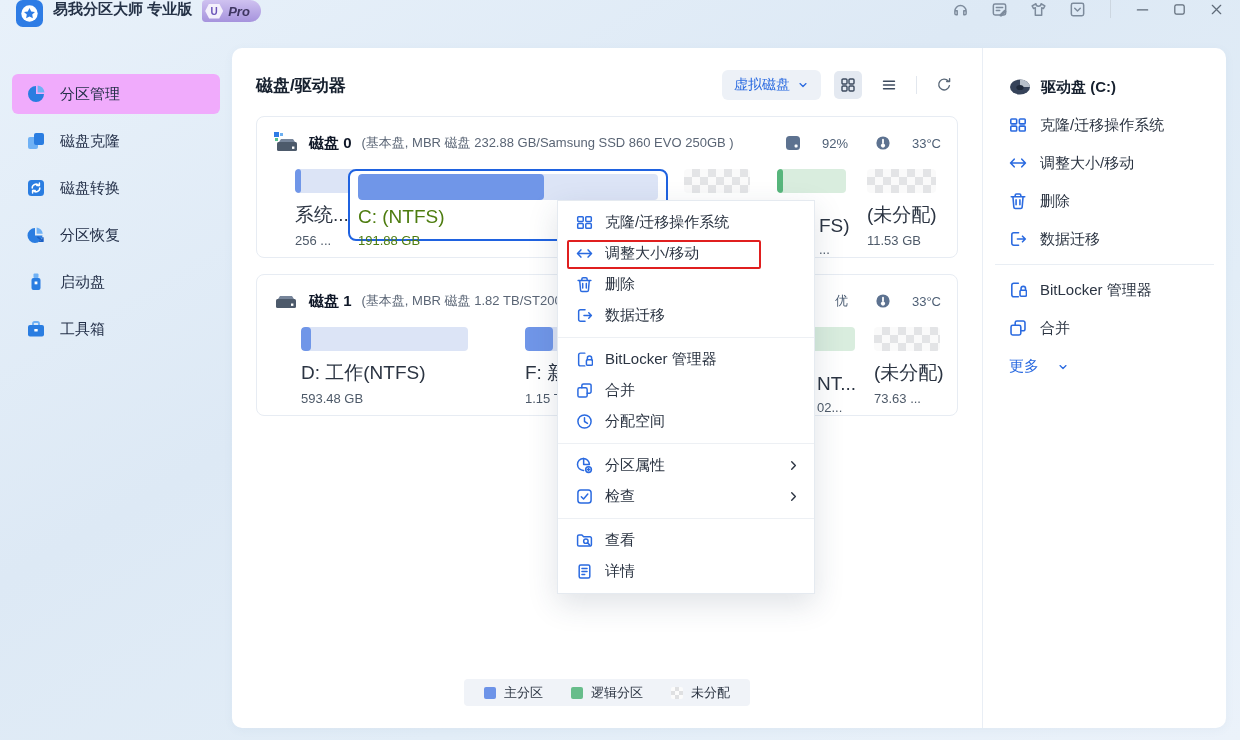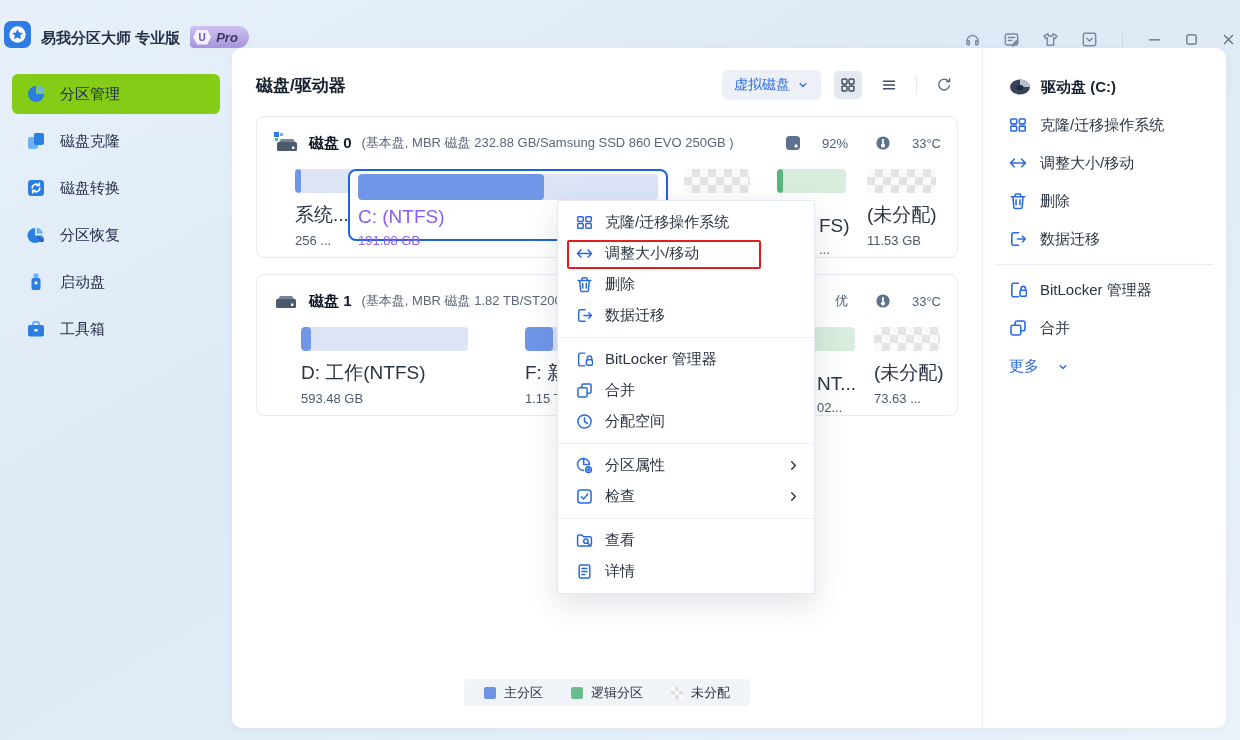--- a/index.html
+++ b/index.html
@@ -4,38 +4,38 @@
 <style>
   html,body{margin:0;padding:0}
   body{
     width:1240px;height:740px;position:relative;overflow:hidden;
     font-family:"Liberation Sans","DejaVu Sans",sans-serif;
     background:linear-gradient(150deg,#e8f1fa 0%,#dde9f5 40%,#e2edf7 68%,#ebf2fa 100%);
     color:#2b3442;
   }
   svg{display:block;width:100%;height:100%}
   
-  .titlebar{height:48px;display:flex;align-items:flex-end;padding:0 4px;box-sizing:border-box}
+  .titlebar{height:48px;display:flex;align-items:flex-start;padding:0 16px;box-sizing:border-box}
   .app-ico{width:27px;height:27px;margin-right:10px;flex:none}
   .app-title{font-size:15px;font-weight:700;color:#253247}
   .pro-badge{margin-left:10px;display:inline-flex;align-items:center;gap:5px;height:22px;
     background:linear-gradient(180deg,#cfc2f0,#a693dd);border-radius:4px 12px 12px 4px;padding:0 11px 0 3px}
   .pro-diamond{width:18px;height:15px;background:#f4f0fc;color:#6a52b8;font-size:10px;font-weight:700;
     display:flex;align-items:center;justify-content:center;
     clip-path:polygon(22% 0,78% 0,100% 50%,78% 100%,22% 100%,0 50%)}
   .pro-text{font-style:italic;font-weight:700;font-size:13px;color:#3e3560}
   .tb-icons{margin-left:auto;display:flex;align-items:center;gap:22px;color:#7d8b9c}
   .tb-ic{width:17px;height:17px;flex:none}
   .tb-sep{width:1px;height:18px;background:#ccd6e0;margin:0 2px}
   .win-ic{width:15px;height:15px;color:#5f6b79;flex:none}
   
   .sidebar{position:absolute;left:0;top:48px;width:232px;bottom:0;padding:26px 12px;box-sizing:border-box}
   .side-item{display:flex;align-items:center;gap:14px;height:40px;padding:0 14px;border-radius:6px;
     margin-bottom:7px;font-size:15px;color:#243049;cursor:default}
-  .side-item.active{background:#84cc16}
+  .side-item.active{background:#f0abfc}
   .s-icon{width:20px;height:20px;flex:none}
   
   .main-card{position:absolute;left:232px;top:48px;width:994px;height:680px;background:#fff;border-radius:10px;
     box-shadow:0 2px 10px rgba(90,120,160,.06)}
   .main-area{position:absolute;left:0;top:0;width:751px;height:100%;border-right:1px solid #e9eef5;box-sizing:border-box}
   .area-head{display:flex;align-items:center;padding:22px 24px 16px}
   .page-title{font-size:17px;font-weight:700;color:#16202e}
   .head-tools{margin-left:auto;display:flex;align-items:center;gap:13px}
   .filter-pill{display:flex;align-items:center;gap:7px;background:#edf1f7;border-radius:6px;height:30px;
     padding:0 12px;color:#2a6ae0;font-size:14px}
@@ -65,21 +65,21 @@
   .bar.logical .fill{background:#57b67c}
   .checker{background-image:conic-gradient(#e3e4e6 25%,#fafafa 0 50%,#e3e4e6 0 75%,#fafafa 0);background-size:16px 16px}
   .plabels{margin-top:9px}
   .plabels.abs{position:absolute;top:37px;margin-top:9px}
   .pname{font-size:19px;color:#2b3442;white-space:nowrap}
   .psize{font-size:13px;color:#4e5a69;margin-top:5px;white-space:nowrap}
   .part.selected{height:72px;border:2px solid #1f62e0;border-radius:8px;background:#fff;
     padding:3px 8px 5px;box-sizing:border-box}
   .part.selected .bar{height:26px}
   .part.selected .plabels{margin-top:6px}
-  .part.selected .pname,.part.selected .psize{color:#8b5cf6}
+  .part.selected .pname,.part.selected .psize{color:#4d7c0f}
   
   .legend{position:absolute;left:375px;transform:translateX(-50%);bottom:22px;display:flex;align-items:center;
     gap:28px;background:#f0f3f8;border-radius:4px;height:27px;padding:0 20px;font-size:13px;color:#2b3442}
   .lg-item{display:flex;align-items:center;gap:8px}
   .lg-sq{width:12px;height:12px;border-radius:2px;flex:none}
   .lg-sq.primary{background:#6d93e8}
   .lg-sq.logical{background:#67bd8b}
   .lg-sq.unallocated{background-image:conic-gradient(#dfe0e2 25%,#fbfbfb 0 50%,#dfe0e2 0 75%,#fbfbfb 0);background-size:8px 8px}
   
   .context-menu{position:absolute;left:557px;top:200px;width:258px;background:#fff;border:1px solid #e5eaf0;

